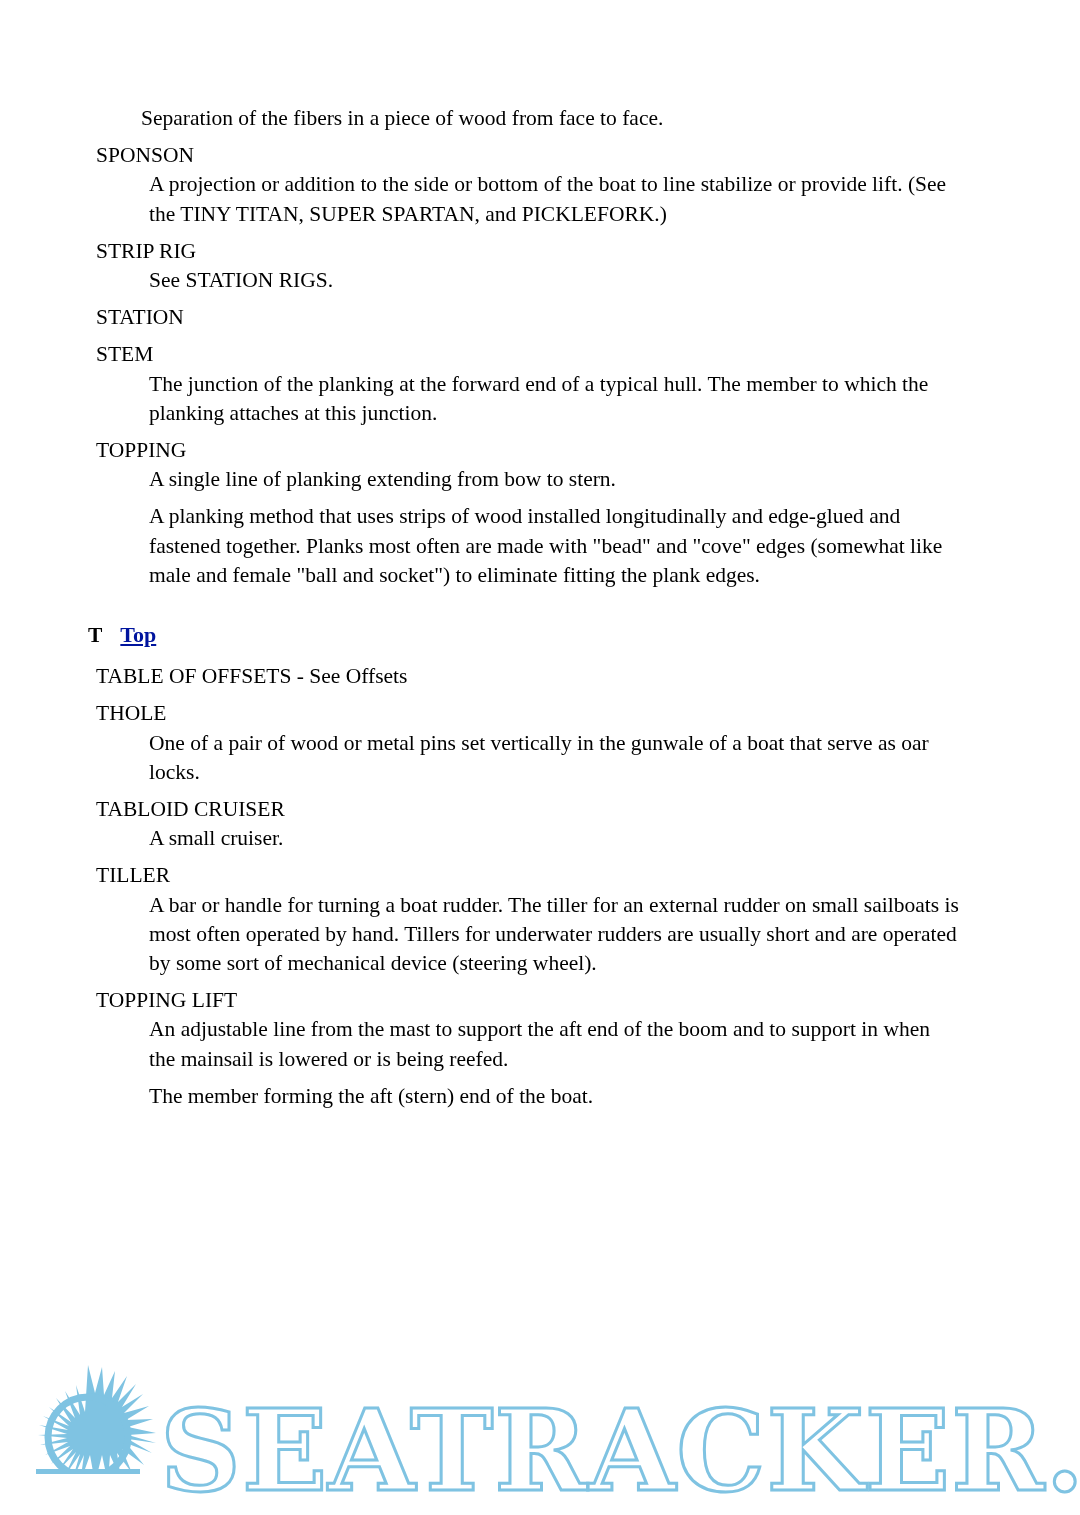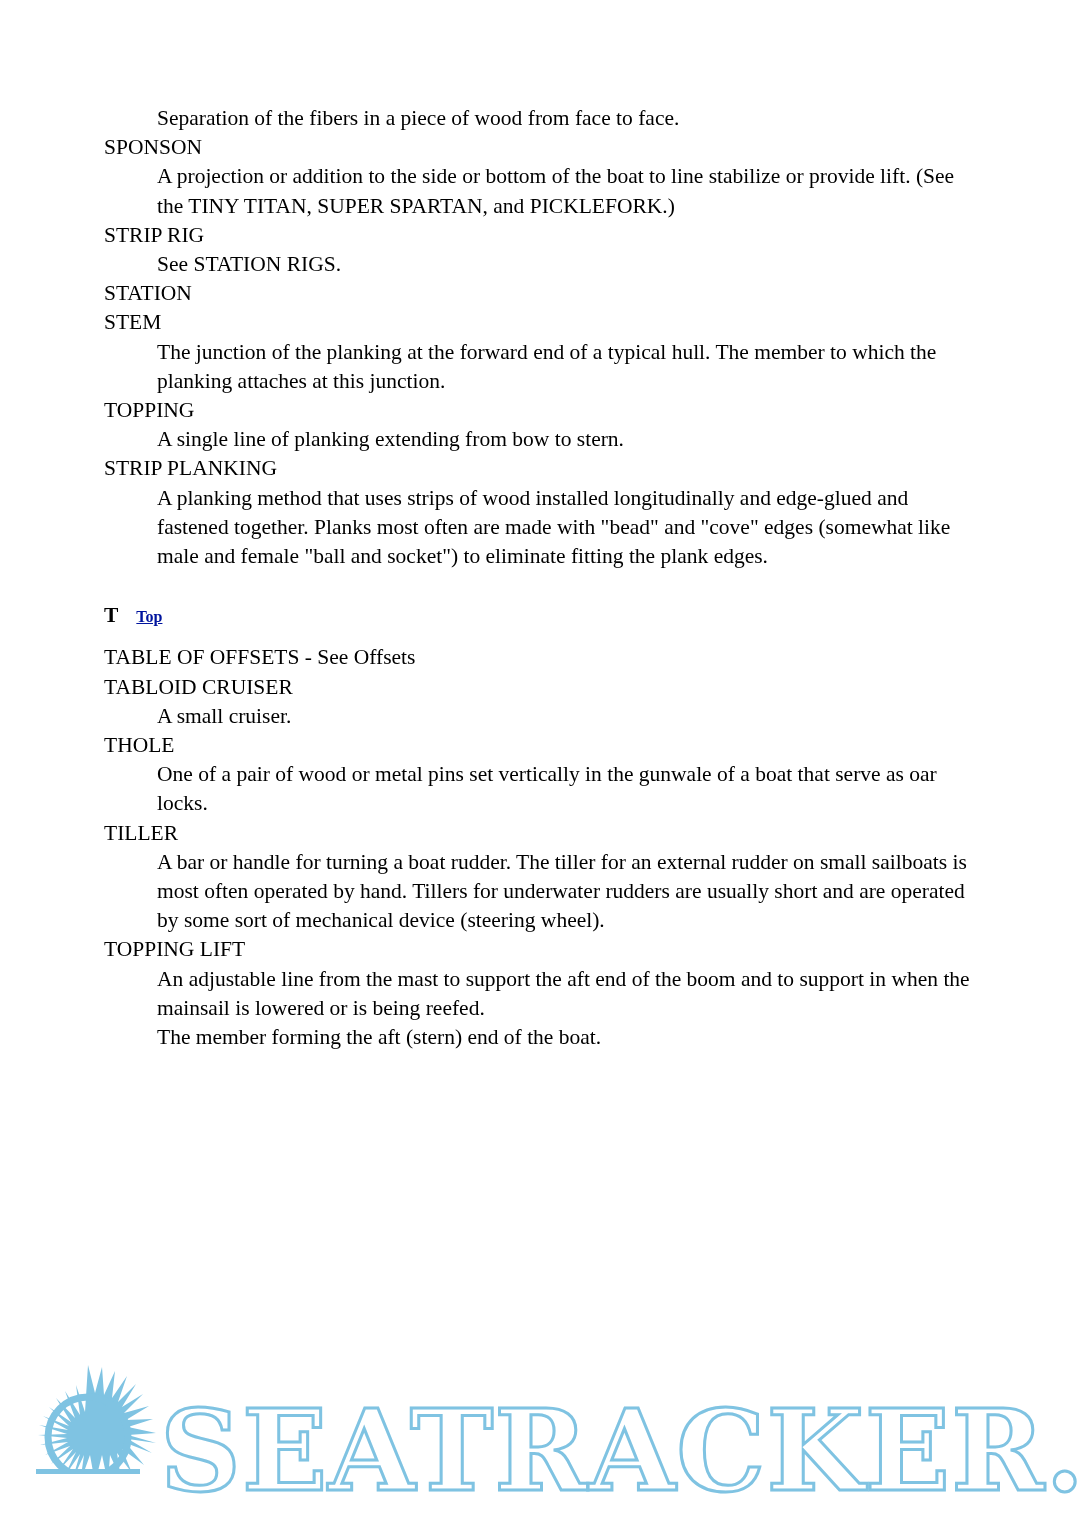--- a/index.html
+++ b/index.html
@@ -11,26 +11,26 @@
     position: relative;
     width: 1080px;
     height: 1515px;
     background: #ffffff;
     overflow: hidden;
     font-family: "Liberation Serif", serif;
     color: #000000;
   }
   .content {
     position: absolute;
-    left: 104px;
+    left: 88px;
     top: 104px;
     width: 880px;
   }
   .entry {
-    margin: 0;
+    margin: 8px;
   }
   .term {
     font-size: 21.5px;
     line-height: 29.2px;
     font-family: "Liberation Serif", serif;
     white-space: pre-wrap;
   }
   .def {
     font-size: 21.5px;
     line-height: 29.2px;
@@ -48,21 +48,21 @@
     gap: 18px;
   }
   .section-letter {
     font-weight: bold;
     font-size: 21.5px;
   }
   .top-link {
     color: #00149e;
     text-decoration: underline;
     font-weight: bold;
-    font-size: 16px;
+    font-size: 22px;
     cursor: pointer;
   }
   
   .watermark {
     position: absolute;
     left: 0;
     bottom: 0;
     width: 1080px;
     height: 185px;
     pointer-events: none;
@@ -115,43 +115,42 @@
       <div class="term">STEM</div>
       <div class="def">The junction of the planking at the forward end of a typical hull. The member to which the planking attaches at this junction.</div>
     </div>
 
     <div class="entry">
       <div class="term">TOPPING</div>
       <div class="def">A single line of planking extending from bow to stern.</div>
     </div>
 
     <div class="entry">
-      <div class="term">STRIP PLANKING</div>
       <div class="def">A planking method that uses strips of wood installed longitudinally and edge-glued and fastened together. Planks most often are made with "bead" and "cove" edges (somewhat like male and female "ball and socket") to eliminate fitting the plank edges.</div>
     </div>
 
 
     <div class="section-head">
       <span class="section-letter">T</span>
       <a class="top-link" href="#">Top</a>
     </div>
 
     <div class="entry">
       <div class="term">TABLE OF OFFSETS - See Offsets</div>
     </div>
 
 
     <div class="entry">
-      <div class="term">TABLOID CRUISER</div>
-      <div class="def">A small cruiser.</div>
+      <div class="term">THOLE</div>
+      <div class="def">One of a pair of wood or metal pins set vertically in the gunwale of a boat that serve as oar locks.</div>
     </div>
 
     <div class="entry">
-      <div class="term">THOLE</div>
-      <div class="def">One of a pair of wood or metal pins set vertically in the gunwale of a boat that serve as oar locks.</div>
+      <div class="term">TABLOID CRUISER</div>
+      <div class="def">A small cruiser.</div>
     </div>
 
     <div class="entry">
       <div class="term">TILLER</div>
       <div class="def">A bar or handle for turning a boat rudder. The tiller for an external rudder on small sailboats is most often operated by hand. Tillers for underwater rudders are usually short and are operated by some sort of mechanical device (steering wheel).</div>
     </div>
 
     <div class="entry">
       <div class="term">TOPPING LIFT</div>
       <div class="def">An adjustable line from the mast to support the aft end of the boom and to support in when the mainsail is lowered or is being reefed.</div>

